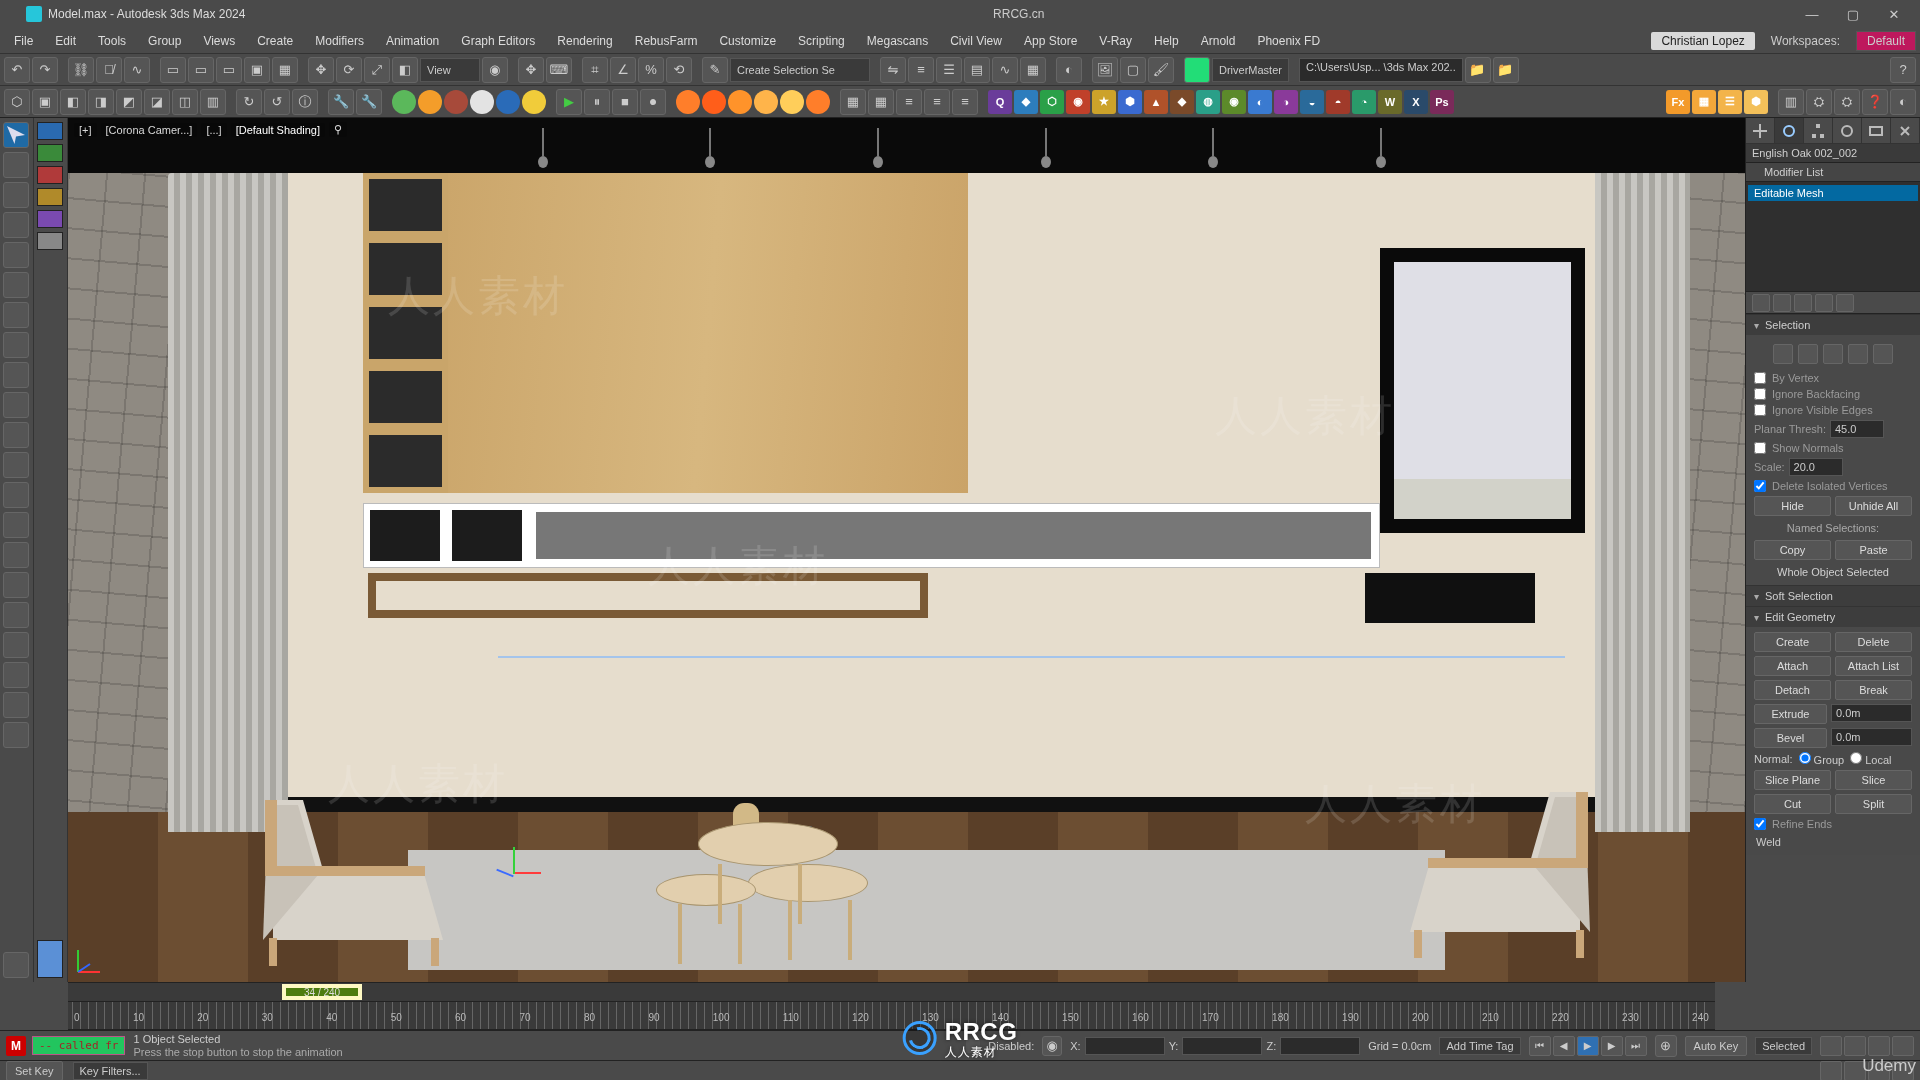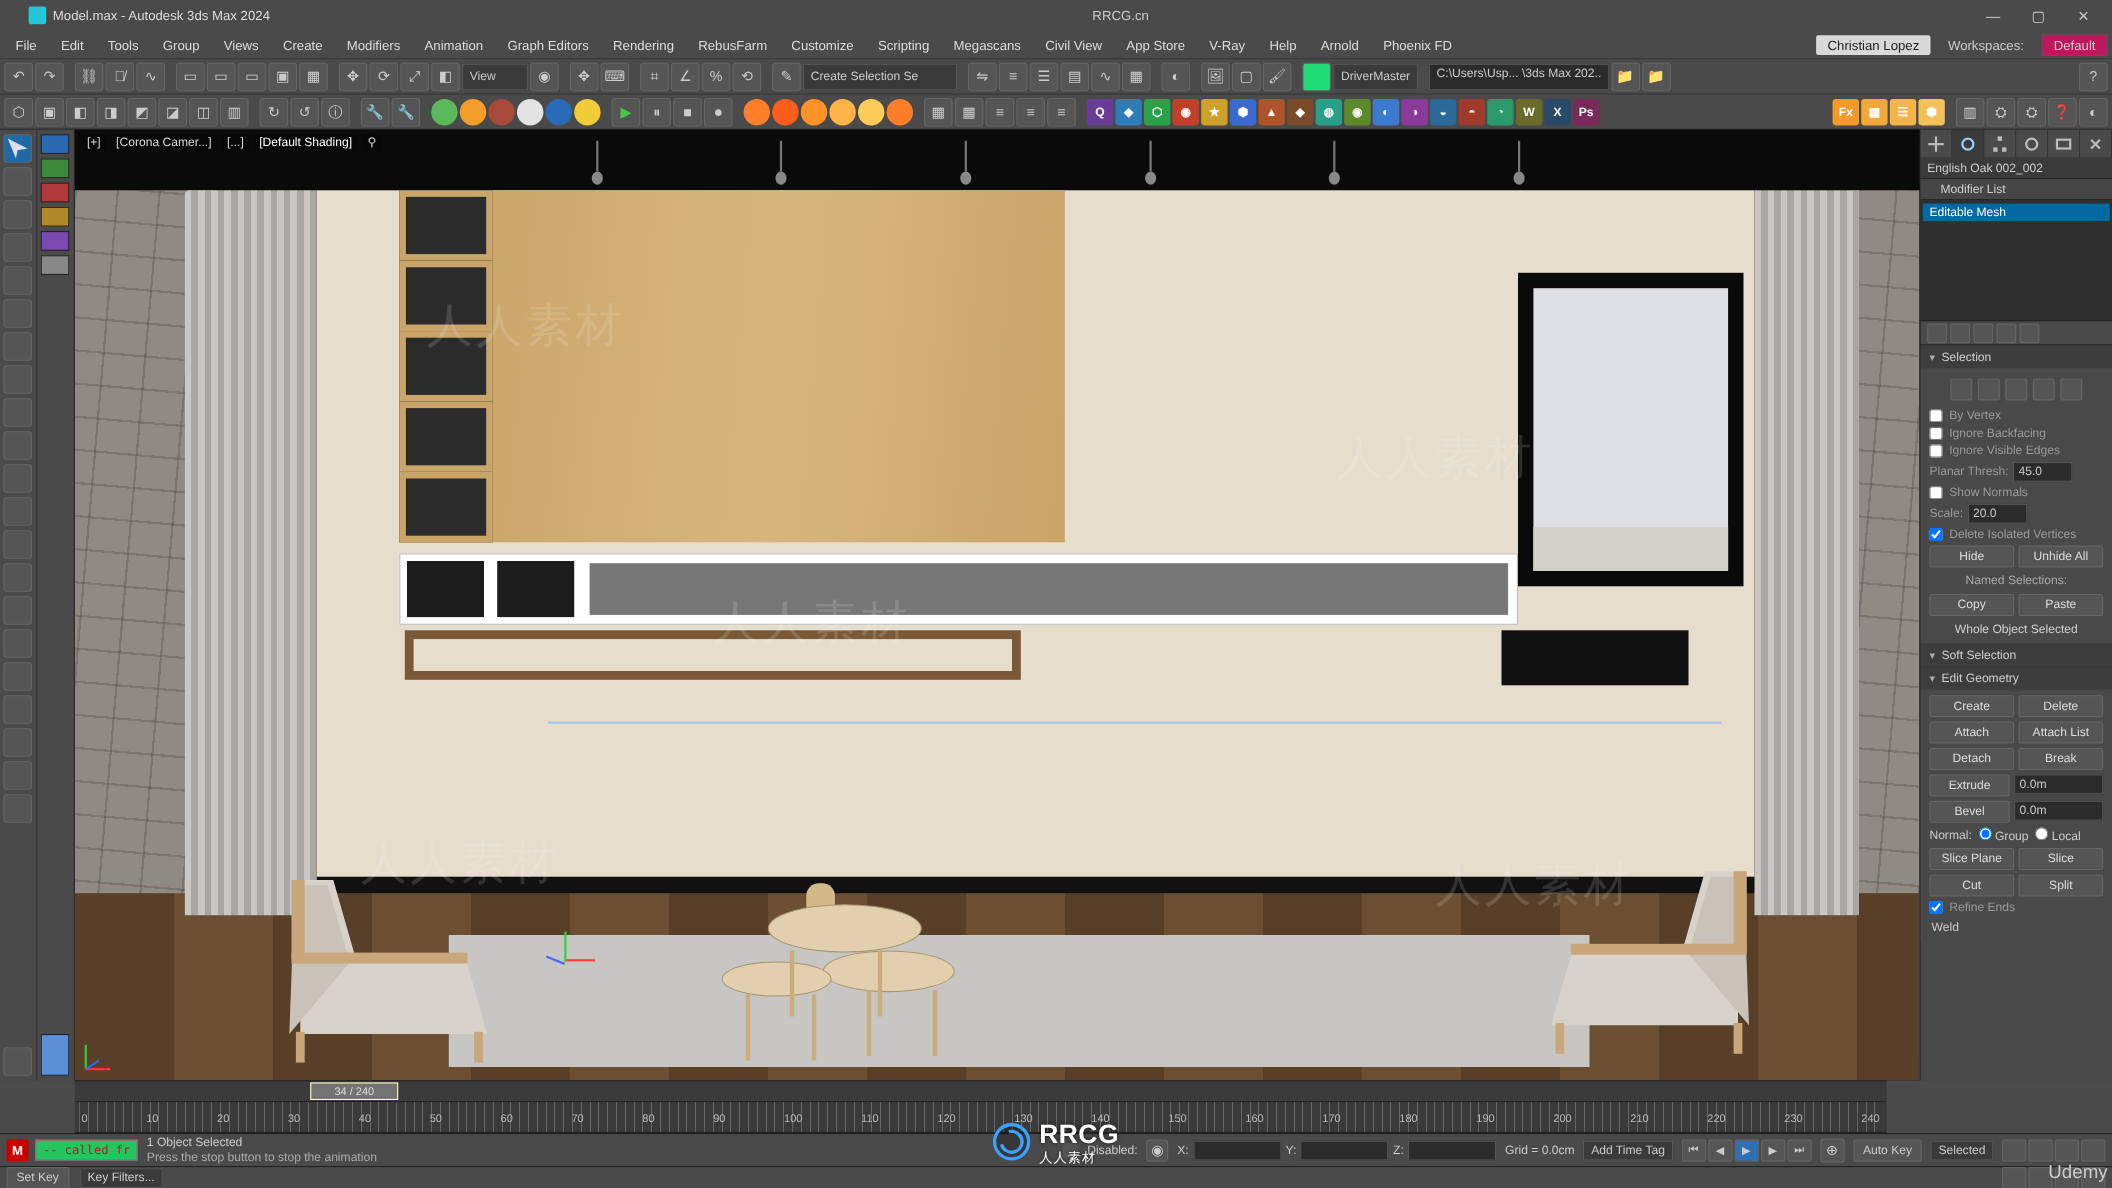--- a/index.html
+++ b/index.html
@@ -174,21 +174,21 @@
 .spin { background:#2b2b2b; border:1px solid #555; color:#ccc; width:54px; height:18px; font-size:11px; padding:0 4px; }
 .sel-icons { display:flex; gap:5px; justify-content:center; padding:4px 0; }
 .sel-icons span { width:20px; height:20px; display:inline-block; border:1px solid #666; background:#555; border-radius:2px; }
 .small-note { color:#aaa; font-size:11px; text-align:center; padding:2px; }
 
 .timeline-bar {
   height: 20px; background: #3a3a3a; border-top:1px solid #222; border-bottom:1px solid #222;
   position: relative; margin-left: 68px; margin-right: 205px;
 }
 .time-slider {
-  position:absolute; left: 13%; top:1px; height:16px; width:80px; background:#737373; border:1px solid #fef9c3;
+  position:absolute; left: 13%; top:1px; height:16px; width:80px; background:#4d7c0f; border:4px solid #fef9c3;
   display:flex; align-items:center; justify-content:center; color:#ddd; font-size:10px;
 }
 .timeline-ruler {
   height: 28px; background:#3a3a3a; border-bottom:1px solid #222; display:flex; align-items:flex-start;
   padding: 0 4px; margin-left: 68px; margin-right: 205px;
 }
 .ruler-inner { flex:1; height:100%; position:relative;
   background-image: repeating-linear-gradient(90deg, #666 0 1px, transparent 1px 8px);
 }
 .ruler-labels { position:absolute; top:10px; left:0; right:0; display:flex; justify-content:space-between; color:#bbb; font-size:10px; padding:0 2px; }

